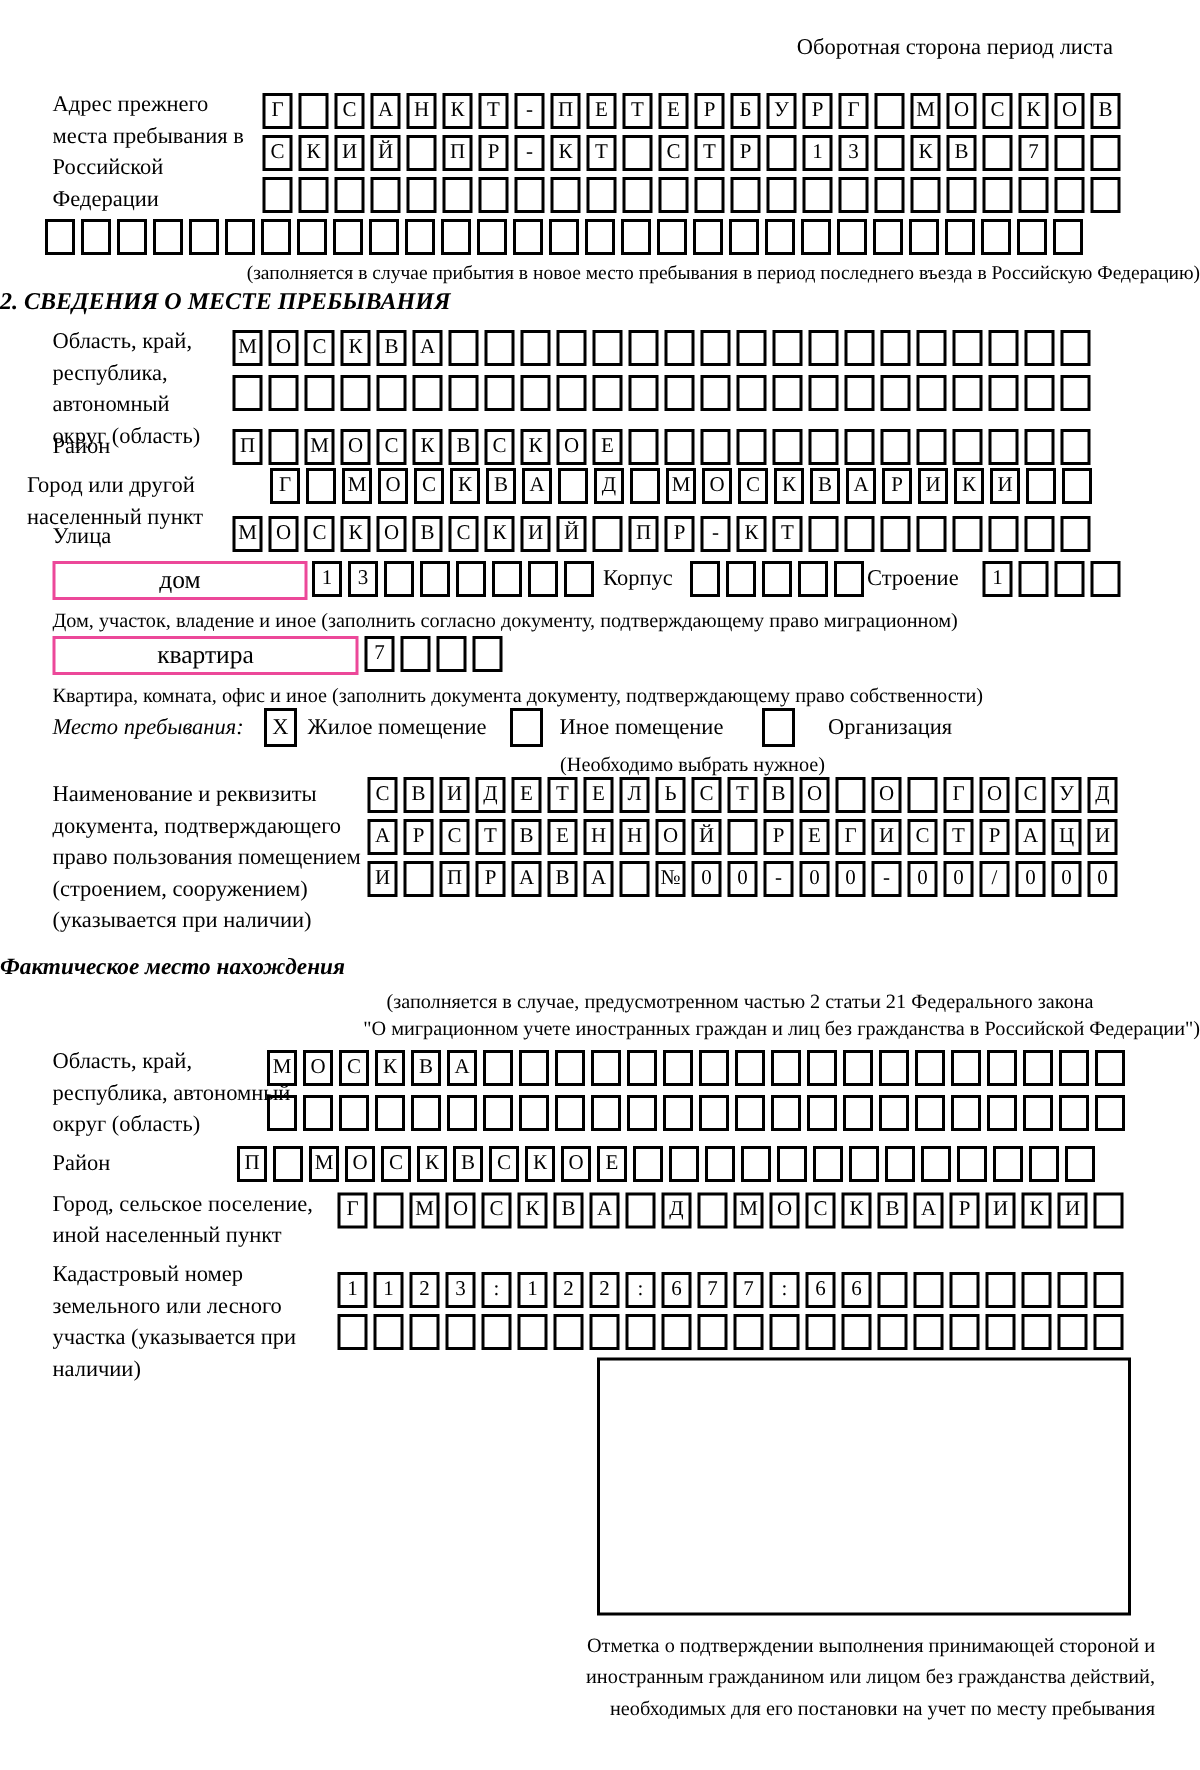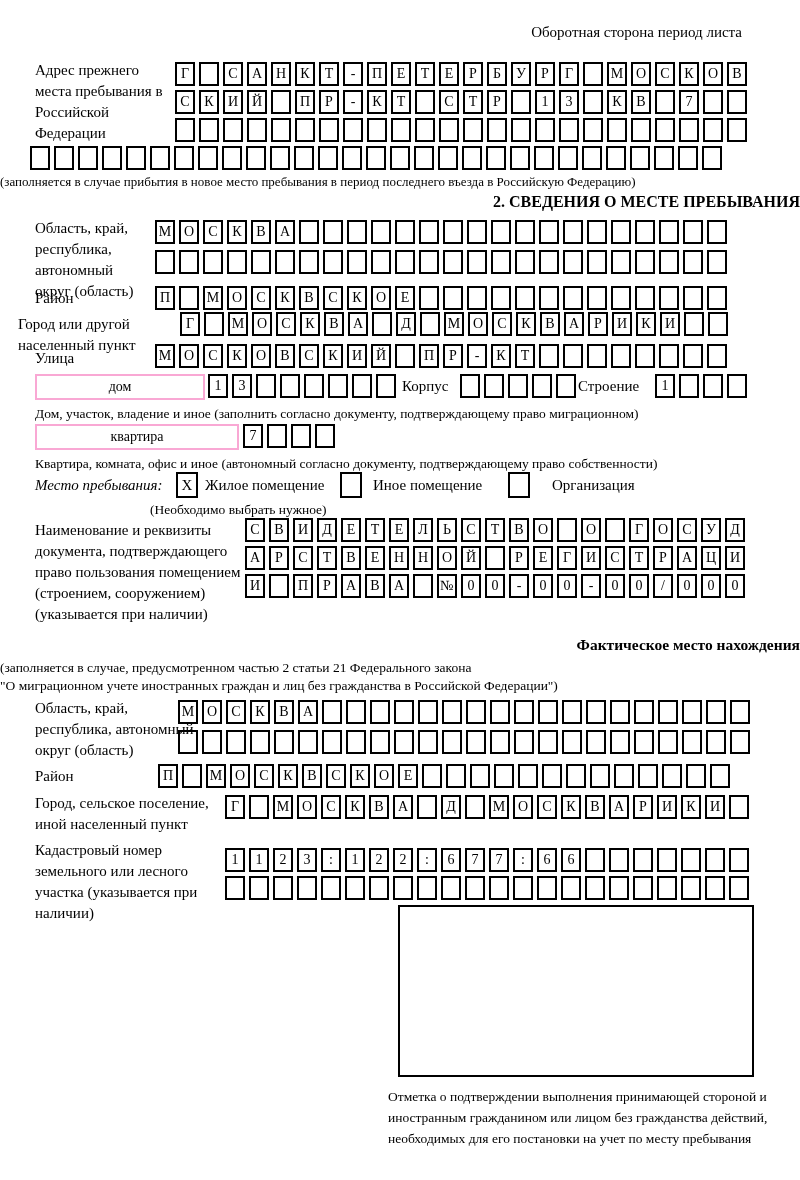--- a/index.html
+++ b/index.html
@@ -4,30 +4,30 @@
 <style>
   html,body{margin:0;padding:0;}
   body{
     width:800px;height:1180px;position:relative;background:#ffffff;color:#000;
     font-family:"Liberation Serif", serif;overflow:hidden;
   }
   .abs{position:absolute;}
   .label{font-size:15px;line-height:21px;}
   .caption{font-size:13px;line-height:17px;}
   .caption2{font-size:13.5px;line-height:18px;}
-  .title{font-weight:bold;font-size:16px;text-align:right;width:800px;left:0;}
-  .center{text-align:left;}
+  .title{font-weight:bold;font-size:16px;text-align:left;width:800px;left:0;font-style:italic;}
+  .center{text-align:right;}
   .cellrow{display:flex;gap:4px;}
   .cell{
     width:16px;height:20px;border:2px solid #000;flex:0 0 16px;
     font-size:14px;line-height:20px;text-align:center;overflow:hidden;
   }
   .bigbox{
-    border:2px solid #f9a8d4;height:22px;display:flex;align-items:center;justify-content:center;
-    font-size:14px;
+    border:2px solid #ec4899;height:22px;display:flex;align-items:center;justify-content:center;
+    font-size:17px;
   }
   .chkbox{
     width:18px;height:22px;border:2px solid #000;display:flex;align-items:center;justify-content:center;
     font-size:15px;
   }
   .stamp{border:2px solid #000;width:352px;height:168px;background:#fff;}
 </style>
 </head>
 <body>
 
@@ -312,21 +312,21 @@
   </div>
 <div class="abs caption2" style="left:35px;top:405px;">Дом, участок, владение и иное (заполнить согласно документу, подтверждающему право миграционном)</div>
 
 <div class="abs bigbox" style="left:35px;top:424px;width:200px;">квартира</div>
 <div class="abs cellrow" style="left:243px;top:424px;">
     <span class="cell">7</span>
     <span class="cell"></span>
     <span class="cell"></span>
     <span class="cell"></span>
   </div>
-<div class="abs caption2" style="left:35px;top:455px;">Квартира, комната, офис и иное (автономный согласно документу, подтверждающему право собственности)</div>
+<div class="abs caption2" style="left:35px;top:455px;">Квартира, комната, офис и иное (заполнить документа документу, подтверждающему право собственности)</div>
 
 <div class="abs label" style="left:35px;top:475px;font-style:italic;">Место пребывания:</div>
 <div class="abs chkbox" style="left:176px;top:472px;">X</div>
 <div class="abs label" style="left:205px;top:475px;">Жилое помещение</div>
 <div class="abs chkbox" style="left:340px;top:472px;"></div>
 <div class="abs label" style="left:373px;top:475px;text-align:right;">Иное помещение</div>
 <div class="abs chkbox" style="left:508px;top:472px;"></div>
 <div class="abs label" style="left:552px;top:475px;">Организация</div>
 <div class="abs caption2 center" style="left:150px;top:501px;width:400px;">(Необходимо выбрать нужное)</div>
 

